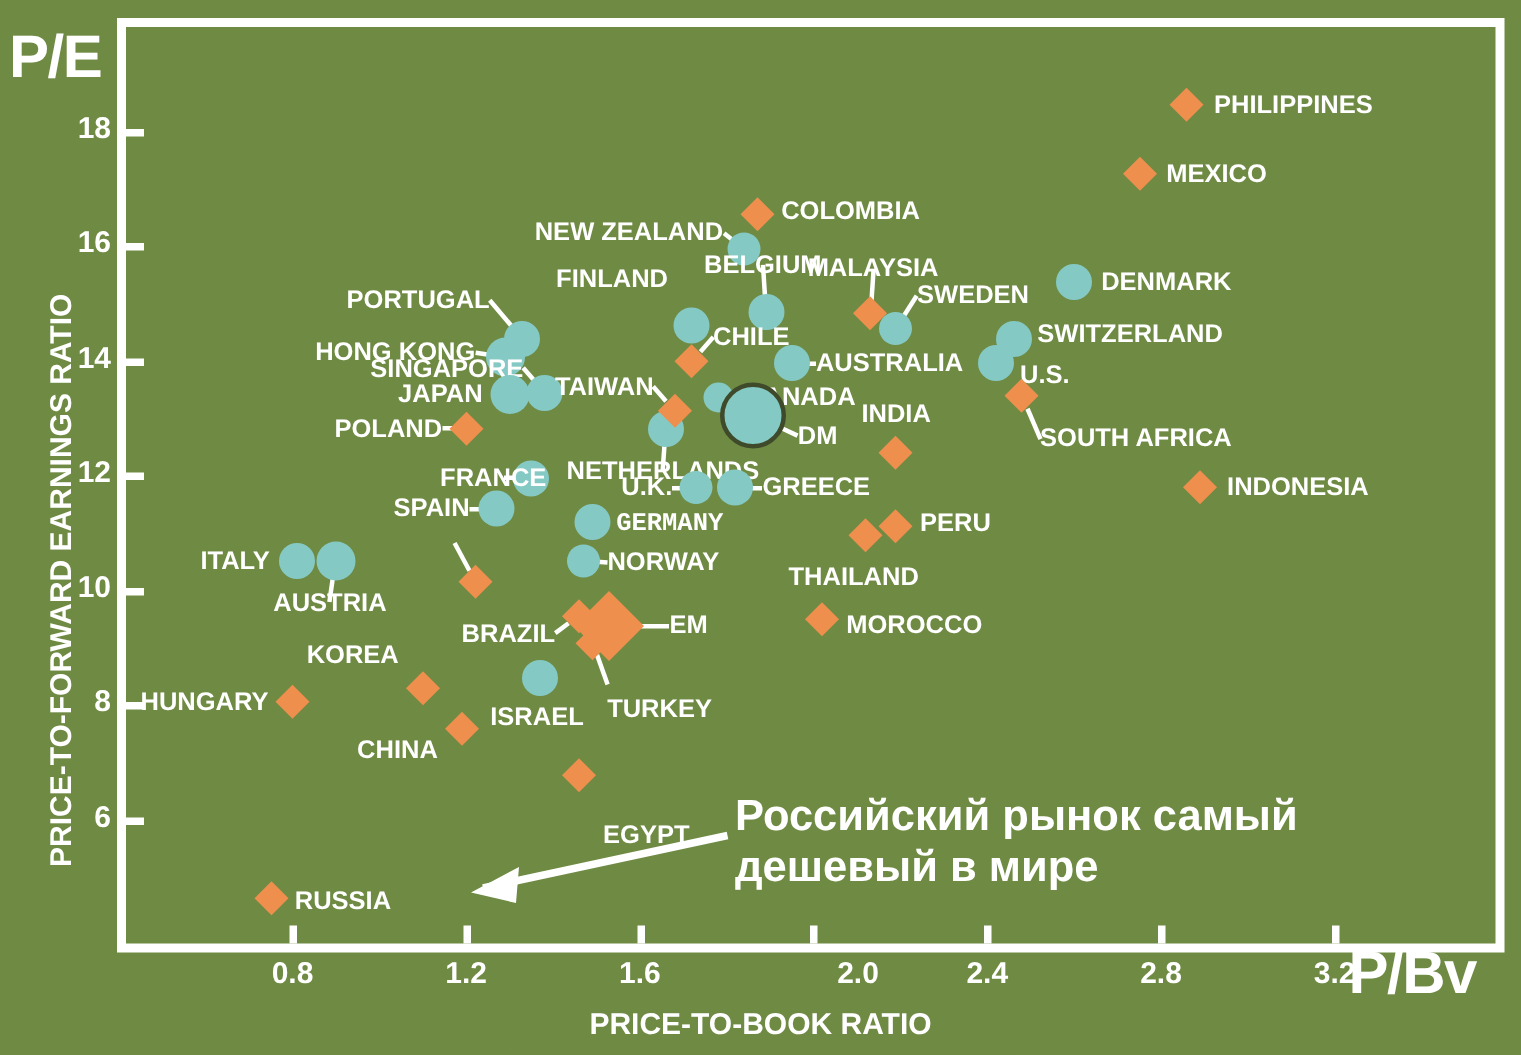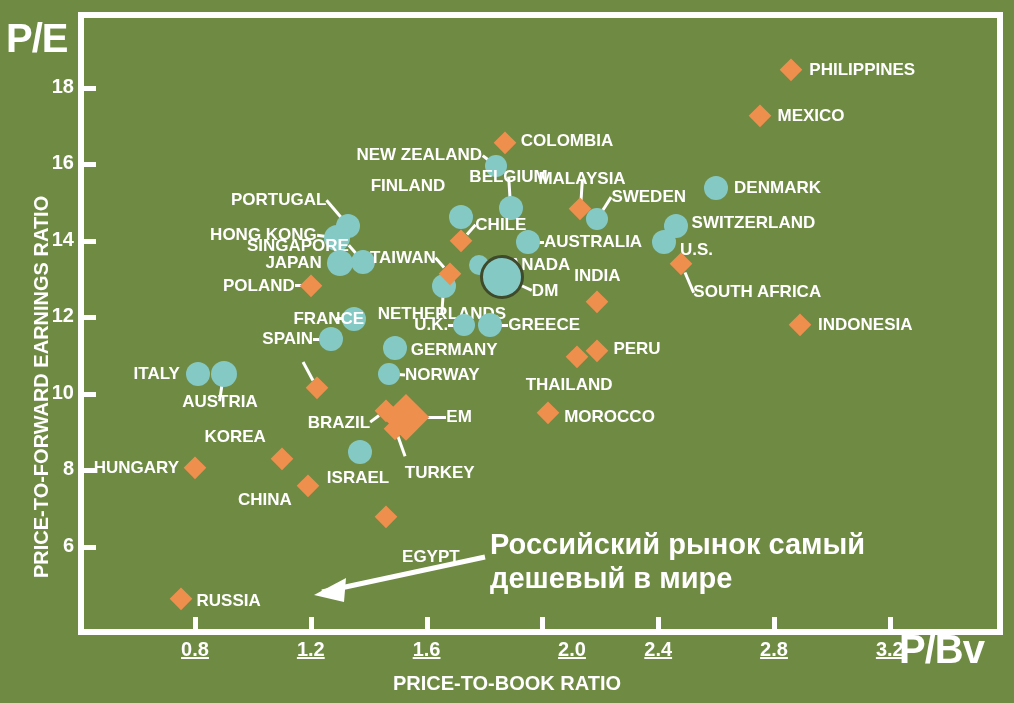--- a/index.html
+++ b/index.html
@@ -41,21 +41,21 @@
   }
   .ytick-label{
     position:absolute;color:#ffffff;font-weight:bold;font-size:20px;
     text-align:right;width:40px;
   }
   .ytick-mark{
     position:absolute;background:#ffffff;height:5px;width:12px;
   }
   .xtick-label{
     position:absolute;color:#ffffff;font-weight:bold;font-size:20px;
-    text-align:center;width:60px;text-decoration:underline;
+    text-align:center;width:60px;
   }
   .xtick-mark{
     position:absolute;background:#ffffff;width:5px;height:12px;
   }
   
   .pt{position:absolute;}
   .pt.circle{
     border-radius:50%;
     background:#85c9c5;
   }
@@ -169,21 +169,21 @@
       <div class="leader" style="left: 454.885px; top: 323.915px; width: 6.65px; transform: rotate(3.14159rad);"></div>
       <div class="pt circle" style="width: 22px; height: 22px; left: 464.235px; top: 325.415px;"></div>
       <div class="lbl r" style="left: 448.235px; top: 325.415px;">U.K.</div>
       <div class="leader" style="left: 500.49px; top: 323.915px; width: 7.8px; transform: rotate(0rad);"></div>
       <div class="pt circle" style="width: 24px; height: 24px; left: 490.29px; top: 325.415px;"></div>
       <div class="lbl l" style="left: 508.29px; top: 325.415px;">GREECE</div>
       <div class="leader" style="left: 320.865px; top: 337.685px; width: 7.8px; transform: rotate(3.14159rad);"></div>
       <div class="pt circle" style="width: 24px; height: 24px; left: 331.065px; top: 339.185px;"></div>
       <div class="lbl r" style="left: 313.065px; top: 339.185px;">SPAIN</div>
       <div class="pt circle" style="width: 24px; height: 24px; left: 394.755px; top: 347.6px;"></div>
-      <div class="lbl l" style="left: 410.755px; top: 349.6px;">GERMANY</div>
+      <div class="lbl l" style="left: 410.755px; top: 349.6px; font-family: Liberation Mono, monospace;">GERMANY</div>
       <div class="leader" style="left: 398.297px; top: 373.458px; width: 6.68122px; transform: rotate(0.0624188rad);"></div>
       <div class="pt circle" style="width: 22px; height: 22px; left: 388.965px; top: 374.375px;"></div>
       <div class="lbl l" style="left: 404.965px; top: 375.375px;">NORWAY</div>
       <div class="pt circle" style="width: 24px; height: 24px; left: 197.895px; top: 373.61px;"></div>
       <div class="lbl r" style="left: 179.895px; top: 373.61px;">ITALY</div>
       <div class="leader" style="left: 222.387px; top: 383.049px; width: 17.2343px; transform: rotate(1.71269rad);"></div>
       <div class="pt circle" style="width: 26px; height: 26px; left: 223.95px; top: 373.61px;"></div>
       <div class="lbl c" style="left: 219.95px; top: 401.61px;">AUSTRIA</div>
       <div class="pt circle" style="width: 24px; height: 24px; left: 360.015px; top: 452.405px;"></div>
       <div class="lbl c" style="left: 358.015px; top: 478.405px;">ISRAEL</div>

